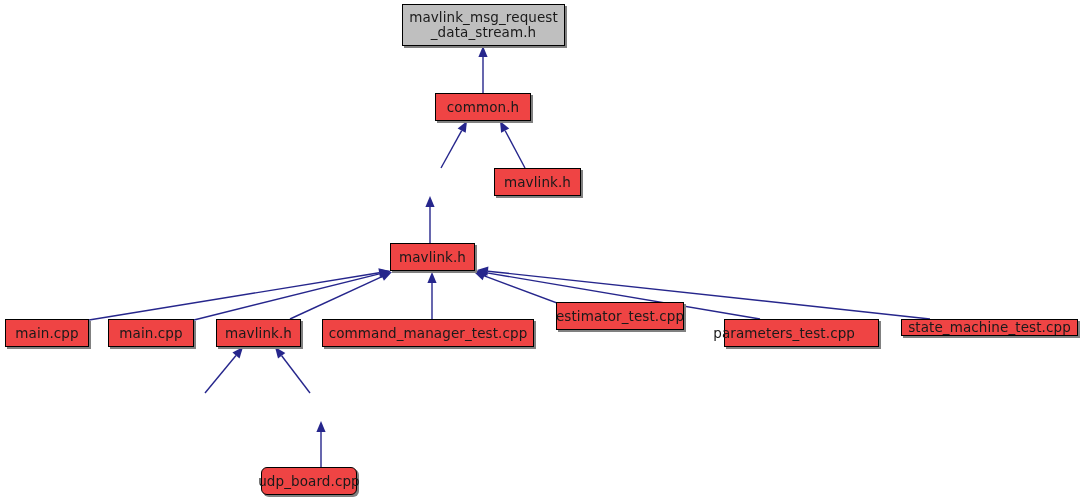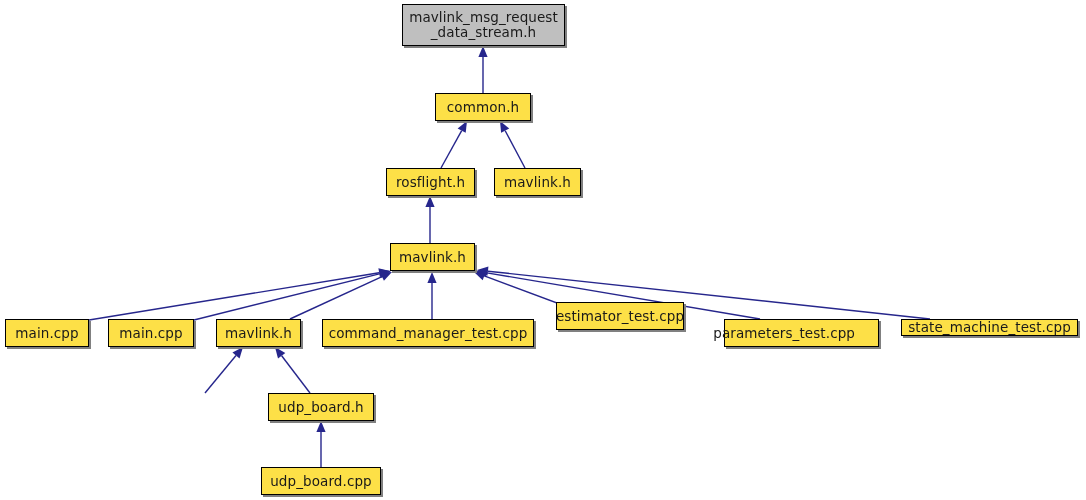--- a/index.html
+++ b/index.html
@@ -20,21 +20,21 @@
     position: absolute;
     left: 0;
     top: 0;
     width: 1086px;
     height: 500px;
     pointer-events: none;
   }
   .graph-node {
     position: absolute;
     box-sizing: border-box;
-    background: #fde047;
+    background: #ef4444;
     border: 1px solid #000000;
     box-shadow: 2px 2px 0 0 #808080;
     display: flex;
     align-items: center;
     justify-content: center;
     text-align: center;
     color: #1a1a1a;
     font-size: 13.5px;
     line-height: 15px;
     white-space: pre;
@@ -81,25 +81,23 @@
       <line x1="205" y1="393" x2="235.9943040830408" y2="355.480579267898" stroke="#26268c" stroke-width="1.4"></line>
       <polygon points="243,347 239.5407281405254,358.41023392408096 232.44788002555617,352.55092461171506" fill="#26268c"></polygon>
       <line x1="310" y1="393" x2="281.6607401573159" y2="355.75411563532947" stroke="#26268c" stroke-width="1.4"></line>
       <polygon points="275,347 285.3215521502718,352.96871520590645 277.99992816435997,358.5395160647525" fill="#26268c"></polygon>
       <line x1="321" y1="467" x2="321" y2="432" stroke="#26268c" stroke-width="1.4"></line>
       <polygon points="321,421 325.6,432 316.4,432" fill="#26268c"></polygon>
     </svg>
 <div class="graph-node root-node" style="left: 402px; top: 4px; width: 163px; height: 42px;"><span class="node-label">mavlink_msg_request
 _data_stream.h</span></div>
     <div class="graph-node" style="left: 435px; top: 93px; width: 96px; height: 28px;"><span class="node-label">common.h</span></div>
-    <div class="graph-node" style="left: 386px; top: 168px; width: 89px; height: 28px;"><span class="node-label">rosflight.h</span></div>
     <div class="graph-node" style="left: 494px; top: 168px; width: 87px; height: 28px;"><span class="node-label">mavlink.h</span></div>
     <div class="graph-node" style="left: 390px; top: 243px; width: 85px; height: 28px;"><span class="node-label">mavlink.h</span></div>
     <div class="graph-node" style="left: 5px; top: 319px; width: 84px; height: 28px;"><span class="node-label">main.cpp</span></div>
     <div class="graph-node" style="left: 108px; top: 319px; width: 86px; height: 28px;"><span class="node-label">main.cpp</span></div>
     <div class="graph-node" style="left: 216px; top: 319px; width: 85px; height: 28px;"><span class="node-label">mavlink.h</span></div>
     <div class="graph-node" style="left: 322px; top: 319px; width: 212px; height: 28px; align-items: center;"><span class="node-label">command_manager_test.cpp</span></div>
     <div class="graph-node" style="left: 556px; top: 302px; width: 128px; height: 28px;"><span class="node-label">estimator_test.cpp</span></div>
     <div class="graph-node" style="left: 724px; top: 319px; width: 155px; height: 28px; justify-content: flex-end;"><span class="node-label">parameters_test.cpp</span></div>
     <div class="graph-node" style="left: 901px; top: 319px; width: 177px; height: 17px;"><span class="node-label">state_machine_test.cpp</span></div>
-    <div class="graph-node" style="left: 268px; top: 393px; width: 106px; height: 28px;"><span class="node-label">udp_board.h</span></div>
-    <div class="graph-node" style="left: 261px; top: 467px; width: 120px; height: 28px;"><span class="node-label">udp_board.cpp</span></div>
+    <div class="graph-node" style="left: 261px; top: 467px; width: 96px; height: 28px; border-radius: 6px;"><span class="node-label">udp_board.cpp</span></div>
   </div>
 
 </body></html>

